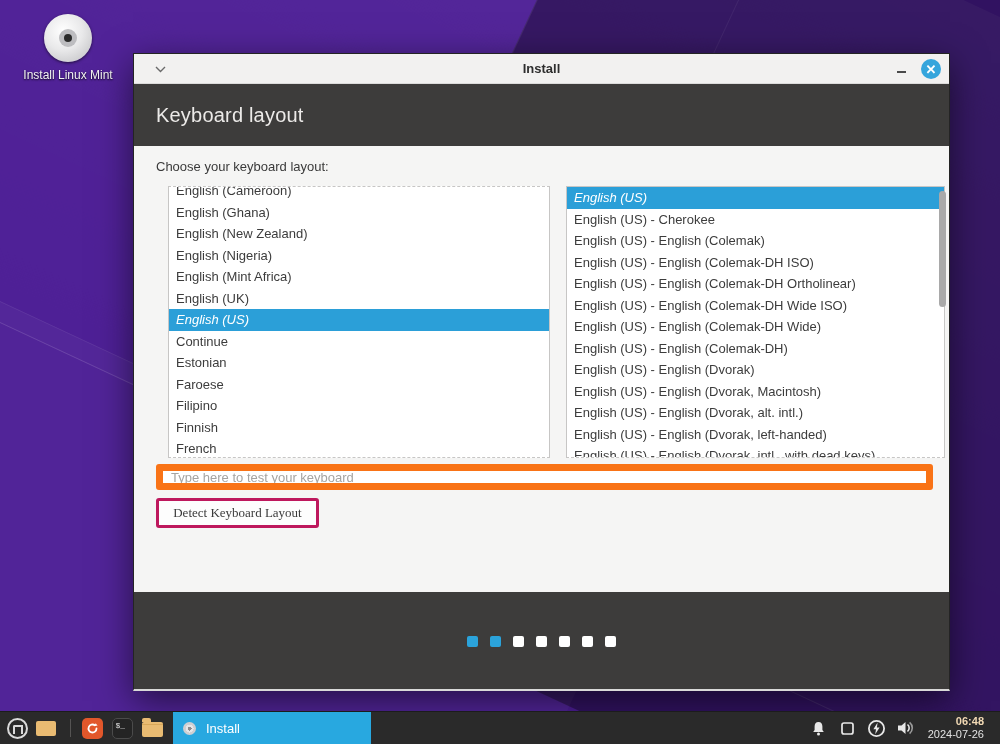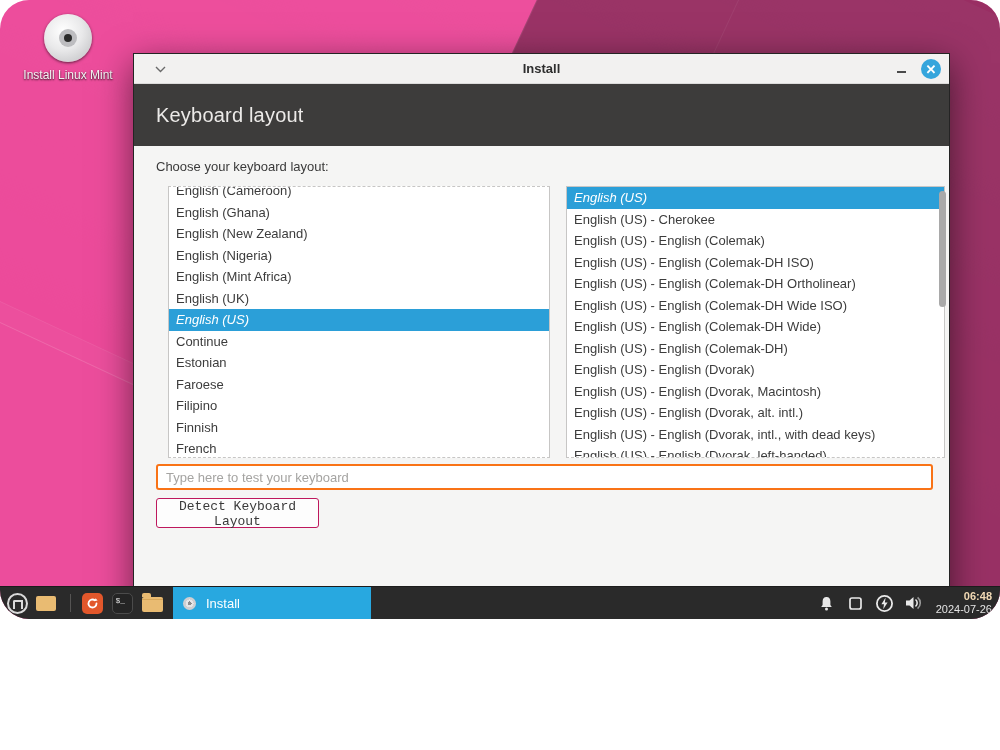--- a/index.html
+++ b/index.html
@@ -1,20 +1,20 @@
 <!DOCTYPE html>
 <html><head>
 <meta charset="utf-8">
 <style>
   * { margin:0; padding:0; box-sizing:border-box; }
   html,body { width:1000px; height:750px; overflow:hidden; font-family:"Liberation Sans", sans-serif; }
 
   
   #desktop {
-    position:relative; width:1000px; height:619px; background:#ec4899; overflow:hidden;border-radius:29px;
+    position:relative; width:1000px; height:744px; background:#4c1d95; overflow:hidden;
   }
   .wp-shape { position:absolute; pointer-events:none; }
   .wp1 { width:1400px; height:700px; left:-200px; top:-180px; transform:rotate(25deg);
          background:linear-gradient(180deg, rgba(255,255,255,0.05), rgba(255,255,255,0.01));
          border-bottom:1px solid rgba(255,255,255,0.10); }
   .wp2 { width:900px; height:900px; left:420px; top:-100px; transform:rotate(25deg);
          background:rgba(0,0,0,0.35); border-left:1px solid rgba(255,255,255,0.08); }
   .wp3 { width:700px; height:500px; left:-150px; top:420px; transform:rotate(25deg);
          background:rgba(255,255,255,0.03); border-top:1px solid rgba(255,255,255,0.07); }
   .wp4 { width:500px; height:800px; left:120px; top:-200px; transform:rotate(25deg);
@@ -69,28 +69,28 @@
   .listbox.left { left:22px; width:382px; border-top-style:dashed; border-bottom-style:dashed; }
   .listbox.right { left:420px; width:379px; border-bottom-style:dashed; }
   .listbox .item { height:21.5px; line-height:21.5px; padding-left:7px; white-space:nowrap; }
   .listbox.left .item:first-child { margin-top:-7px; }
   .listbox .item.selected { background:#2b9fd8; color:#ffffff;font-style:italic; }
   .vscroll { position:absolute; right:2px; top:5px; width:7px; height:116px;
     background:#a9a9a9; border-radius:4px; }
 
   .test-input {
     position:absolute; left:22px; top:318px; width:777px; height:26px;
-    border:2px solid #f97316; border-radius:3px; background:#ffffff;
+    border:7px solid #f97316; border-radius:3px; background:#ffffff;
     font-family:"Liberation Sans", sans-serif; font-size:13px; color:#3c3c3c; padding:0 8px; outline:none;
   }
   .test-input::placeholder { color:#a5a4a2; }
 
   .btn {
-    background:#fdfdfd; border:1px solid #be185d; border-radius:3px;
-    font-family:Liberation Mono, monospace; font-size:13px; color:#3a3a3a;
+    background:#fdfdfd; border:3px solid #be185d; border-radius:3px;
+    font-family:Liberation Serif, serif; font-size:13px; color:#3a3a3a;
   }
   .detect-btn { position:absolute; left:22px; top:352px; width:163px; height:30px; }
   .actions { position:absolute; right:19px; top:400px; display:flex; gap:9px; }
   .actions .btn { width:95px; height:31px; }
 
   .page-footer {
     height:97px; background:#3d3c3b; flex:0 0 auto; position:relative;
   }
   .dots { position:absolute; left:0; right:0; top:44px; display:flex; justify-content:center; gap:12px; }
   .dots .item { width:11px; height:11px; border-radius:2px; background:#ffffff; }
@@ -119,21 +119,21 @@
   .folder-ico::before { content:""; position:absolute; left:0; top:-4px; width:9px; height:4px;
     background:#e9bb72; border-radius:2px 2px 0 0; }
   .folder-ico::after { content:""; position:absolute; left:0; top:2px; right:0; height:1px; background:#d8a759; }
 
   .task-item { margin-left:6px; width:198px; height:100%; background:#28a8e0; display:flex;
     align-items:center; padding-left:10px; gap:10px; }
   .task-item .mini-disc { width:13px; height:13px; border-radius:50%;
     background:radial-gradient(circle, #8c8c8e 0 2px, #e6e6e8 2px 4px, #cfcfd2 4px 7px); }
   .task-item .task-label { color:#ffffff; font-size:13px; }
 
-  .tb-right { margin-left:auto; display:flex; align-items:center; height:100%; gap:7px; padding-right:8px; }
+  .tb-right { margin-left:auto; display:flex; align-items:center; height:100%; gap:7px; padding-right:16px; }
   .tray-ico { width:22px; height:22px; display:flex; align-items:center; justify-content:center; }
   .clock { text-align:right; line-height:1.15; padding-left:4px; }
   .clock .time { font-size:11px; font-weight:700; color:#f1d9b4; }
   .clock .date { font-size:11px; color:#e3e3e3; }
 </style>
 </head>
 <body>
 
 <div id="desktop">
   <div class="wp-shape wp1"></div>
@@ -188,22 +188,22 @@
           <div class="item">English (US) - Cherokee</div>
           <div class="item">English (US) - English (Colemak)</div>
           <div class="item">English (US) - English (Colemak-DH ISO)</div>
           <div class="item">English (US) - English (Colemak-DH Ortholinear)</div>
           <div class="item">English (US) - English (Colemak-DH Wide ISO)</div>
           <div class="item">English (US) - English (Colemak-DH Wide)</div>
           <div class="item">English (US) - English (Colemak-DH)</div>
           <div class="item">English (US) - English (Dvorak)</div>
           <div class="item">English (US) - English (Dvorak, Macintosh)</div>
           <div class="item">English (US) - English (Dvorak, alt. intl.)</div>
+          <div class="item">English (US) - English (Dvorak, left-handed)</div>
           <div class="item">English (US) - English (Dvorak, intl., with dead keys)</div>
-          <div class="item">English (US) - English (Dvorak, left-handed)</div>
         </div>
       <div class="vscroll" style="right:3px; top:45px;"></div>
 
       <input class="test-input" type="text" placeholder="Type here to test your keyboard" style="">
 
       <button class="btn detect-btn">Detect Keyboard Layout</button>
 
     </div>
 
     <div class="page-footer">

